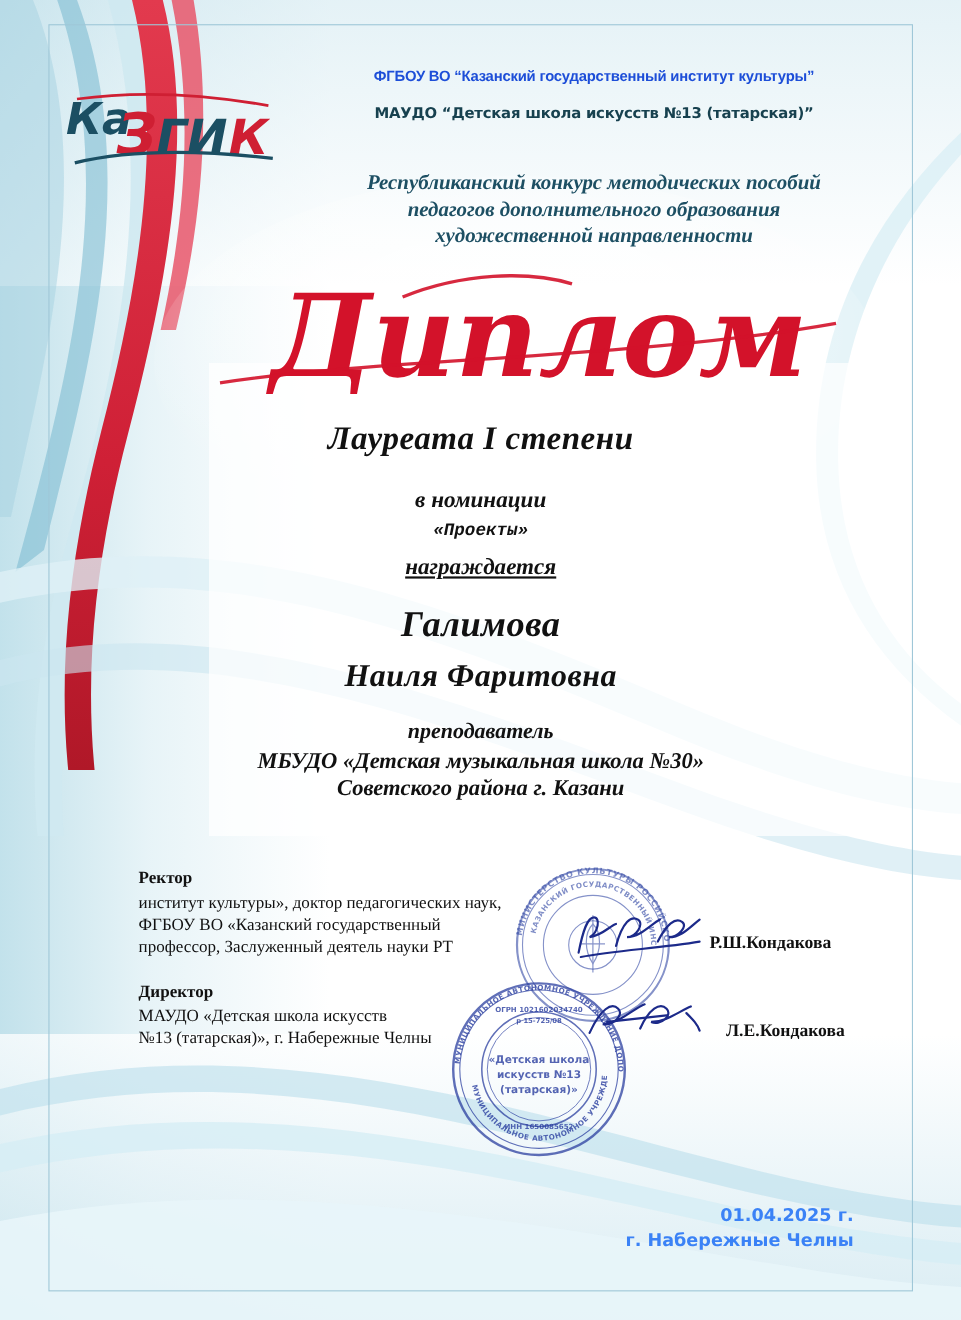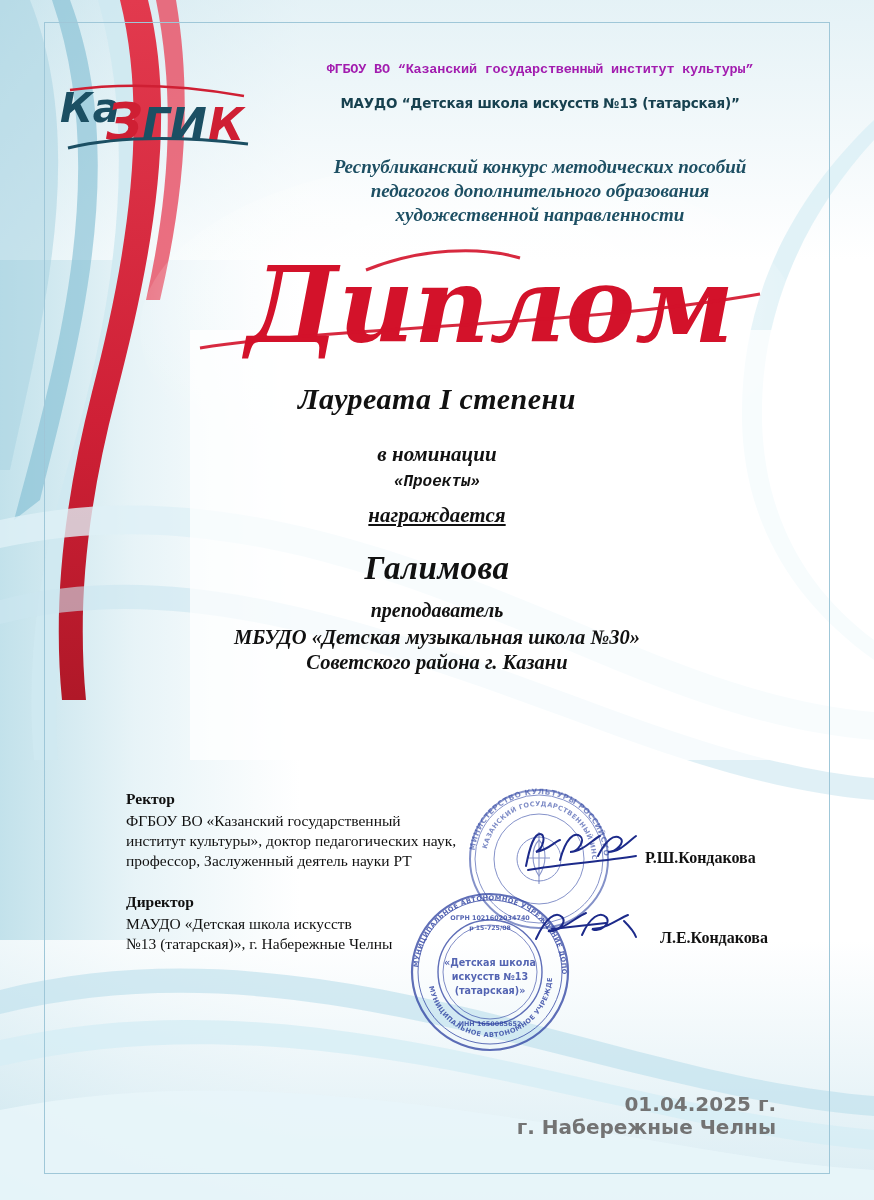--- a/index.html
+++ b/index.html
@@ -42,24 +42,24 @@
     width: 200px;
     height: 84px;
   }
   
   .org-line-1 {
     position: absolute;
     left: 240px;
     top: 62px;
     width: 600px;
     text-align: center;
-    font-family: Liberation Mono, monospace;
+    font-family: Liberation Sans, sans-serif;
     font-size: 13.5px;
     font-weight: 700;
-    color: #a21caf;
+    color: #1d4ed8;
     letter-spacing: -0.2px;
   }
   .org-line-2 {
     position: absolute;
     left: 240px;
     top: 95px;
     width: 600px;
     text-align: center;
     font-family: "DejaVu Sans", sans-serif;
     font-size: 13.5px;
@@ -207,23 +207,23 @@
   .stamp-2 { left: 398px; top: 880px; width: 185px; height: 185px; }
   .ink-1 { position: absolute; left: 520px; top: 826px; width: 120px; height: 48px; }
   .ink-2 { position: absolute; left: 532px; top: 905px; width: 108px; height: 44px; }
   
   .footer {
     position: absolute;
     right: 98px;
     top: 1093px;
     text-align: right;
     font-family: "DejaVu Sans", sans-serif;
-    font-size: 20px;
-    font-weight: 700;
-    color: #737373;
+    font-size: 16px;
+    font-weight: 700;
+    color: #3b82f6;
     line-height: 23px;
   }
 </style>
 </head>
 <body>
 
 <div class="page">
 
   <svg class="bg-svg" viewBox="0 0 874 1200" preserveAspectRatio="none">
     <defs>
@@ -306,30 +306,31 @@
       <path d="M206,40 C 260,18 320,16 360,28" stroke="#d3122a" stroke-width="3" fill="none" opacity="0.9"></path>
     </svg>
   </div>
 
   <div class="center-block">
     <div class="degree">Лауреата I степени</div>
     <div class="nomination-label">в номинации</div>
     <div class="nomination-value">«Проекты»</div>
     <div class="awarded-label">награждается</div>
     <div class="recipient-surname">Галимова</div>
+    <div class="recipient-name">Наиля Фаритовна</div>
     <div class="position">преподаватель</div>
     <div class="school">МБУДО «Детская музыкальная школа №30»</div>
     <div class="district">Советского района г. Казани</div>
   </div>
 
   <div class="sig-block sig-1">
     <div class="sig-title">Ректор</div>
     <div class="sig-desc">
+      <div>институт культуры», доктор педагогических наук,</div>
       <div>ФГБОУ ВО «Казанский государственный</div>
-      <div>институт культуры», доктор педагогических наук,</div>
       <div>профессор, Заслуженный деятель науки РТ</div>
     </div>
   </div>
   <div class="sig-name sig-name-1">Р.Ш.Кондакова</div>
 
   <div class="sig-block sig-2">
     <div class="sig-title">Директор</div>
     <div class="sig-desc">
       <div>МАУДО «Детская школа искусств</div>
       <div>№13 (татарская)», г. Набережные Челны</div>

